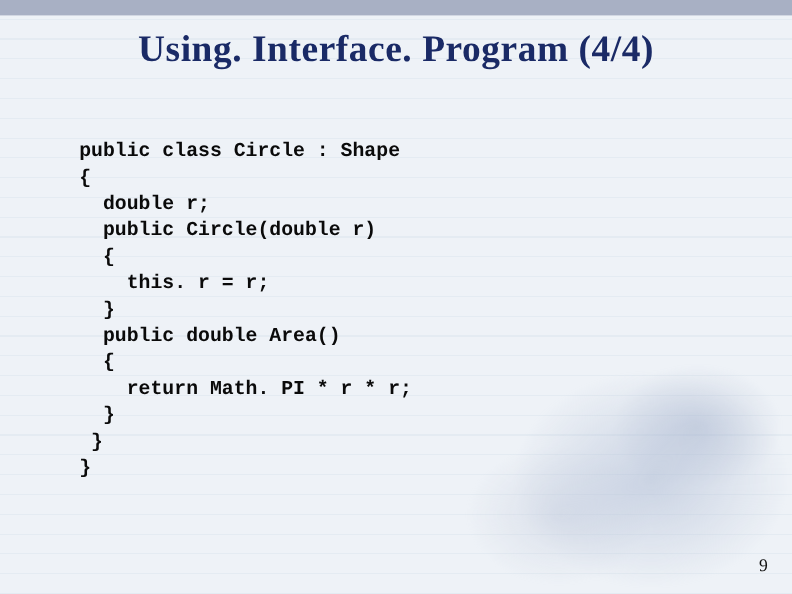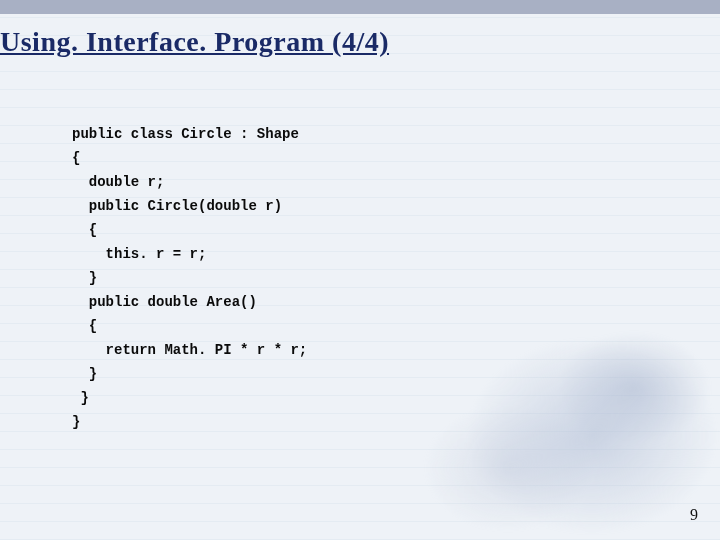--- a/index.html
+++ b/index.html
@@ -42,32 +42,32 @@
       radial-gradient(ellipse 180px 140px at 60% 55%, rgba(172,185,210,0.55), rgba(172,185,210,0) 70%),
       radial-gradient(ellipse 120px 90px  at 40% 65%, rgba(195,203,220,0.45), rgba(195,203,220,0) 70%),
       radial-gradient(ellipse 110px 80px  at 70% 40%, rgba(150,165,195,0.40), rgba(150,165,195,0) 70%);
     filter: blur(2px);
   }
   .title {
     position: absolute;
     top: 26px;
     left: 0;
     right: 0;
-    font-size: 28px;
+    text-align: center;
+    font-size: 34px;
     font-weight: bold;
     color: #1a2a66;
     letter-spacing: 0.5px;
-    text-decoration: underline;
   }
   .code {
     position: absolute;
     top: 108px;
     left: 72px;
     font-family: "Courier New", Courier, monospace;
-    font-size: 14px;
+    font-size: 18px;
     line-height: 24px;
     color: #0a0a0a;
     white-space: pre;
     font-weight: bold;
   }
   .pagenum {
     position: absolute;
     right: 22px;
     bottom: 16px;
     font-family: "Times New Roman", Times, serif;

